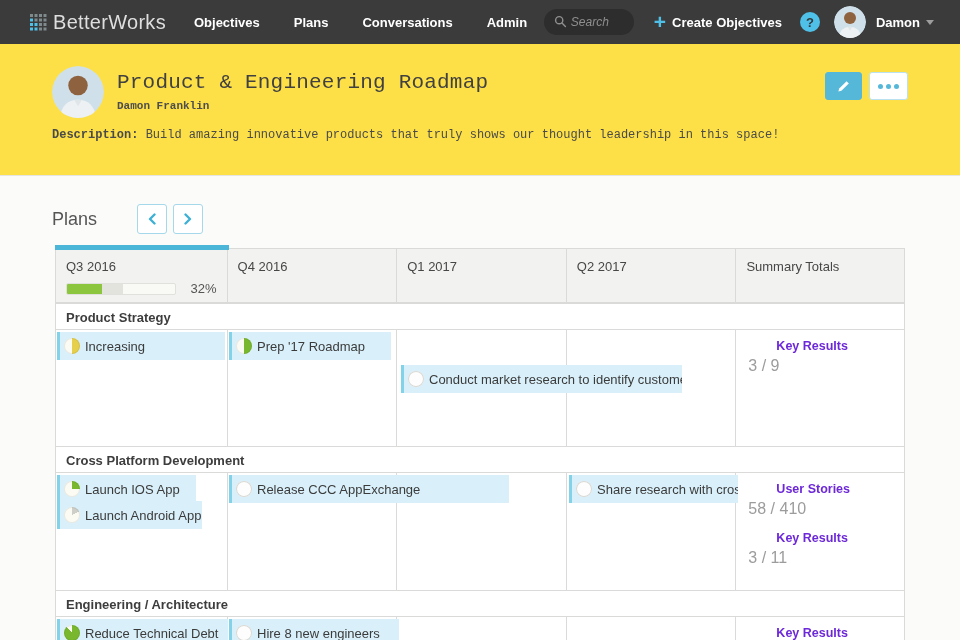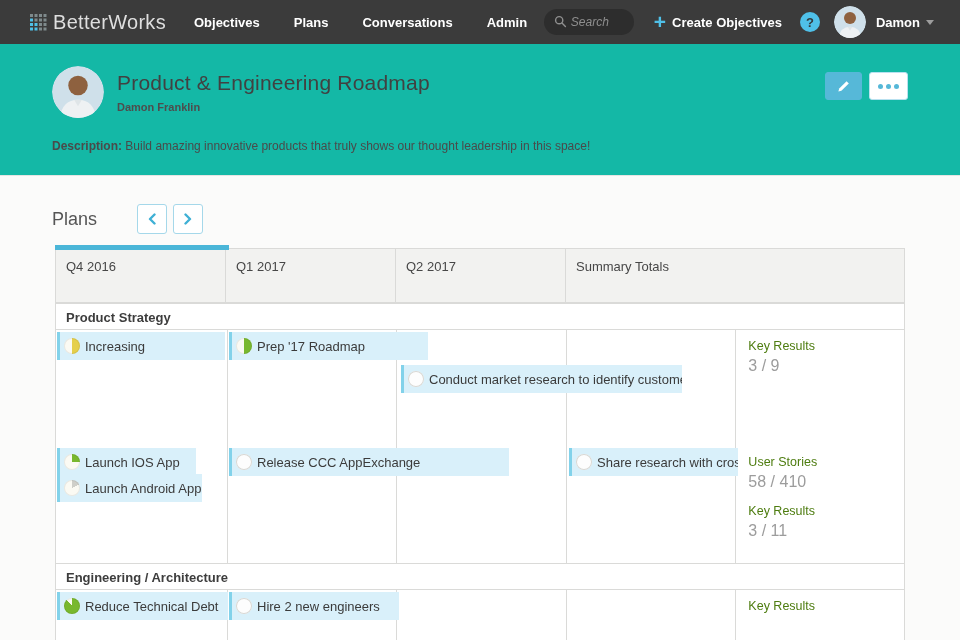--- a/index.html
+++ b/index.html
@@ -22,27 +22,27 @@
   .plus-glyph { color:#4fc0e8; font-size:21px; font-weight:bold; line-height:18px; }
   .create-label { color:#fff; font-size:13px; font-weight:bold; }
   .help-circle { width:20px; height:20px; border-radius:50%; background:#4fc0e8; color:#35393b;
     font-size:13px; font-weight:bold; display:flex; align-items:center; justify-content:center; margin-right:14px; cursor:pointer; }
   .nav-avatar { width:32px; height:32px; border-radius:50%; overflow:hidden; margin-right:10px; cursor:pointer; }
   .user-name { color:#fff; font-size:13px; font-weight:bold; margin-right:6px; cursor:pointer; }
   .caret-down { width:0; height:0; border-left:4px solid transparent; border-right:4px solid transparent;
     border-top:5px solid #9d9d9d; }
 
   
-  .page-header { background:#14b8a6; border-bottom:1px solid #e5e5e3; padding:22px 52px 0; height:132px; position:relative; }
+  .page-header { background:#fde047; border-bottom:1px solid #e5e5e3; padding:22px 52px 0; height:132px; position:relative;font-family:Liberation Mono, monospace; }
   .title-row { display:flex; align-items:flex-start; }
   .big-avatar { width:52px; height:52px; border-radius:50%; overflow:hidden; flex-shrink:0; }
   .title-block { margin-left:13px; padding-top:5px; }
   .page-title { font-size:21px; color:#414141; letter-spacing:.2px; }
   .owner-name { font-size:11px; font-weight:bold; color:#4d4d4d; margin-top:6px; }
-  .description { margin-top:21px; font-size:12px; color:#4a4a4a; }
+  .description { margin-top:10px; font-size:12px; color:#4a4a4a; }
   .description b { font-weight:bold; }
   .header-actions { position:absolute; right:52px; top:28px; display:flex; gap:7px; }
   .btn-edit { width:37px; height:28px; background:#56b8d8; border:1px solid #56b8d8; border-radius:3px;
     display:flex; align-items:center; justify-content:center; cursor:pointer; }
   .btn-more { width:39px; height:28px; background:#fff; border:1px solid #b9e1f0; border-radius:3px;
     display:flex; align-items:center; justify-content:center; gap:3px; cursor:pointer; }
   .btn-more i { width:5px; height:5px; border-radius:50%; background:#56b8d8; }
 
   
   .plans-area { padding-top:28px; }
@@ -68,21 +68,21 @@
   .prog-label { margin-left:auto; font-size:13px; color:#555; }
 
   .section-row { height:27px; line-height:27px; padding-left:10px; font-size:13px; font-weight:bold;
     color:#3d3d3d; background:#fff; border-bottom:1px solid #dadad8; border-top:1px solid #dadad8; }
   .section-row:first-of-type { border-top:none; }
 
   .band { position:relative; background:#fff; }
   .band-grid { position:absolute; inset:0; display:flex; }
   .bcell { height:100%; }
   .summary-cell { padding:7px 12px; }
-  .sum-label { font-size:12.5px; font-weight:normal; color:#4d7c0f; line-height:1.45; }
+  .sum-label { font-size:12.5px; font-weight:bold; color:#6d28d9; line-height:1.45;margin-left:28px; }
   .sum-value { font-size:16px; color:#9c9c9c; margin-bottom:8px; line-height:1.4; }
 
   .bar { position:absolute; height:28px; background:#d9f0fa; border-left:3px solid #82d2ea; z-index:2;
     display:flex; align-items:center; gap:5px; padding:0 4px; overflow:hidden; white-space:nowrap; cursor:pointer; }
   .bar-label { font-size:13px; color:#3b3b3b; }
   .pie { width:16px; height:16px; border-radius:50%; flex-shrink:0;
     box-shadow: inset 0 0 0 1px rgba(0,0,0,0.07); background:#fcfcf6; }
   .pie-empty { background:#fdfdfd; box-shadow: inset 0 0 0 1px #d8d8d4; }
 </style>
 </head>
@@ -190,20 +190,30 @@
           <path d="M2.5 1.5 L7 6 L2.5 10.5" fill="none" stroke="#3fb0d5" stroke-width="2.4" stroke-linecap="round" stroke-linejoin="round"></path>
         </svg>
       </div>
     </div>
   </div>
 
   <div class="ptable">
     <div class="active-indicator"></div>
 
     <div class="thead">
+      <div class="th c0">
+        <div>Q3 2016</div>
+        <div class="prog-row">
+          <div class="prog-track">
+            <div class="prog-fill" style="width: 32%;"></div>
+            <div class="prog-mid" style="width: 20%;"></div>
+          </div>
+          <span class="prog-label">32%</span>
+        </div>
+      </div>
       <div class="th c1">Q4 2016</div>
       <div class="th c2">Q1 2017</div>
       <div class="th c3">Q2 2017</div>
       <div class="th c4">Summary Totals</div>
     </div>
 
     <div class="section-row">Product Strategy</div>
     <div class="band" style="height:116px">
       <div class="band-grid">
         <div class="bcell c0"></div>
@@ -212,30 +222,31 @@
         <div class="bcell c3"></div>
         <div class="bcell c4 summary-cell">
           <div class="sum-label">Key Results</div>
           <div class="sum-value">3 / 9</div>
         </div>
       </div>
       <div class="bar" style="left:1px;top:2px;width:168px">
         <span class="pie" style="background: conic-gradient(rgb(229, 207, 75) 0deg, rgb(229, 207, 75) 50%, rgb(251, 250, 243) 50%, rgb(251, 250, 243) 100%);"></span>
         <span class="bar-label">Increasing</span>
       </div>
-      <div class="bar" style="left:173px;top:2px;width:199px">
+      <div class="bar" style="left:173px;top:2px;width:162px">
         <span class="pie" style="background: conic-gradient(rgb(121, 184, 46) 0deg, rgb(121, 184, 46) 50%, rgb(251, 250, 243) 50%, rgb(251, 250, 243) 100%);"></span>
         <span class="bar-label">Prep '17 Roadmap</span>
       </div>
       <div class="bar" style="left:345px;top:35px;width:281px">
         <span class="pie pie-empty"></span>
         <span class="bar-label">Conduct market research to identify customers</span>
       </div>
     </div>
 
+    <div class="section-row">Cross Platform Development</div>
     <div class="band" style="height:117px">
       <div class="band-grid">
         <div class="bcell c0"></div>
         <div class="bcell c1"></div>
         <div class="bcell c2"></div>
         <div class="bcell c3"></div>
         <div class="bcell c4 summary-cell">
           <div class="sum-label">User Stories</div>
           <div class="sum-value">58 / 410</div>
           <div class="sum-label">Key Results</div>
@@ -271,17 +282,17 @@
           <div class="sum-label">Key Results</div>
           <div class="sum-value"></div>
         </div>
       </div>
       <div class="bar" style="left:1px;top:2px;width:171px">
         <span class="pie" style="background: conic-gradient(rgb(121, 184, 46) 0deg, rgb(121, 184, 46) 88%, rgb(251, 250, 243) 88%, rgb(251, 250, 243) 100%);"></span>
         <span class="bar-label">Reduce Technical Debt</span>
       </div>
       <div class="bar" style="left:173px;top:2px;width:170px">
         <span class="pie pie-empty"></span>
-        <span class="bar-label">Hire 2 new engineers</span>
+        <span class="bar-label">Hire 8 new engineers</span>
       </div>
     </div>
   </div>
 </div>
 
 </body></html>

